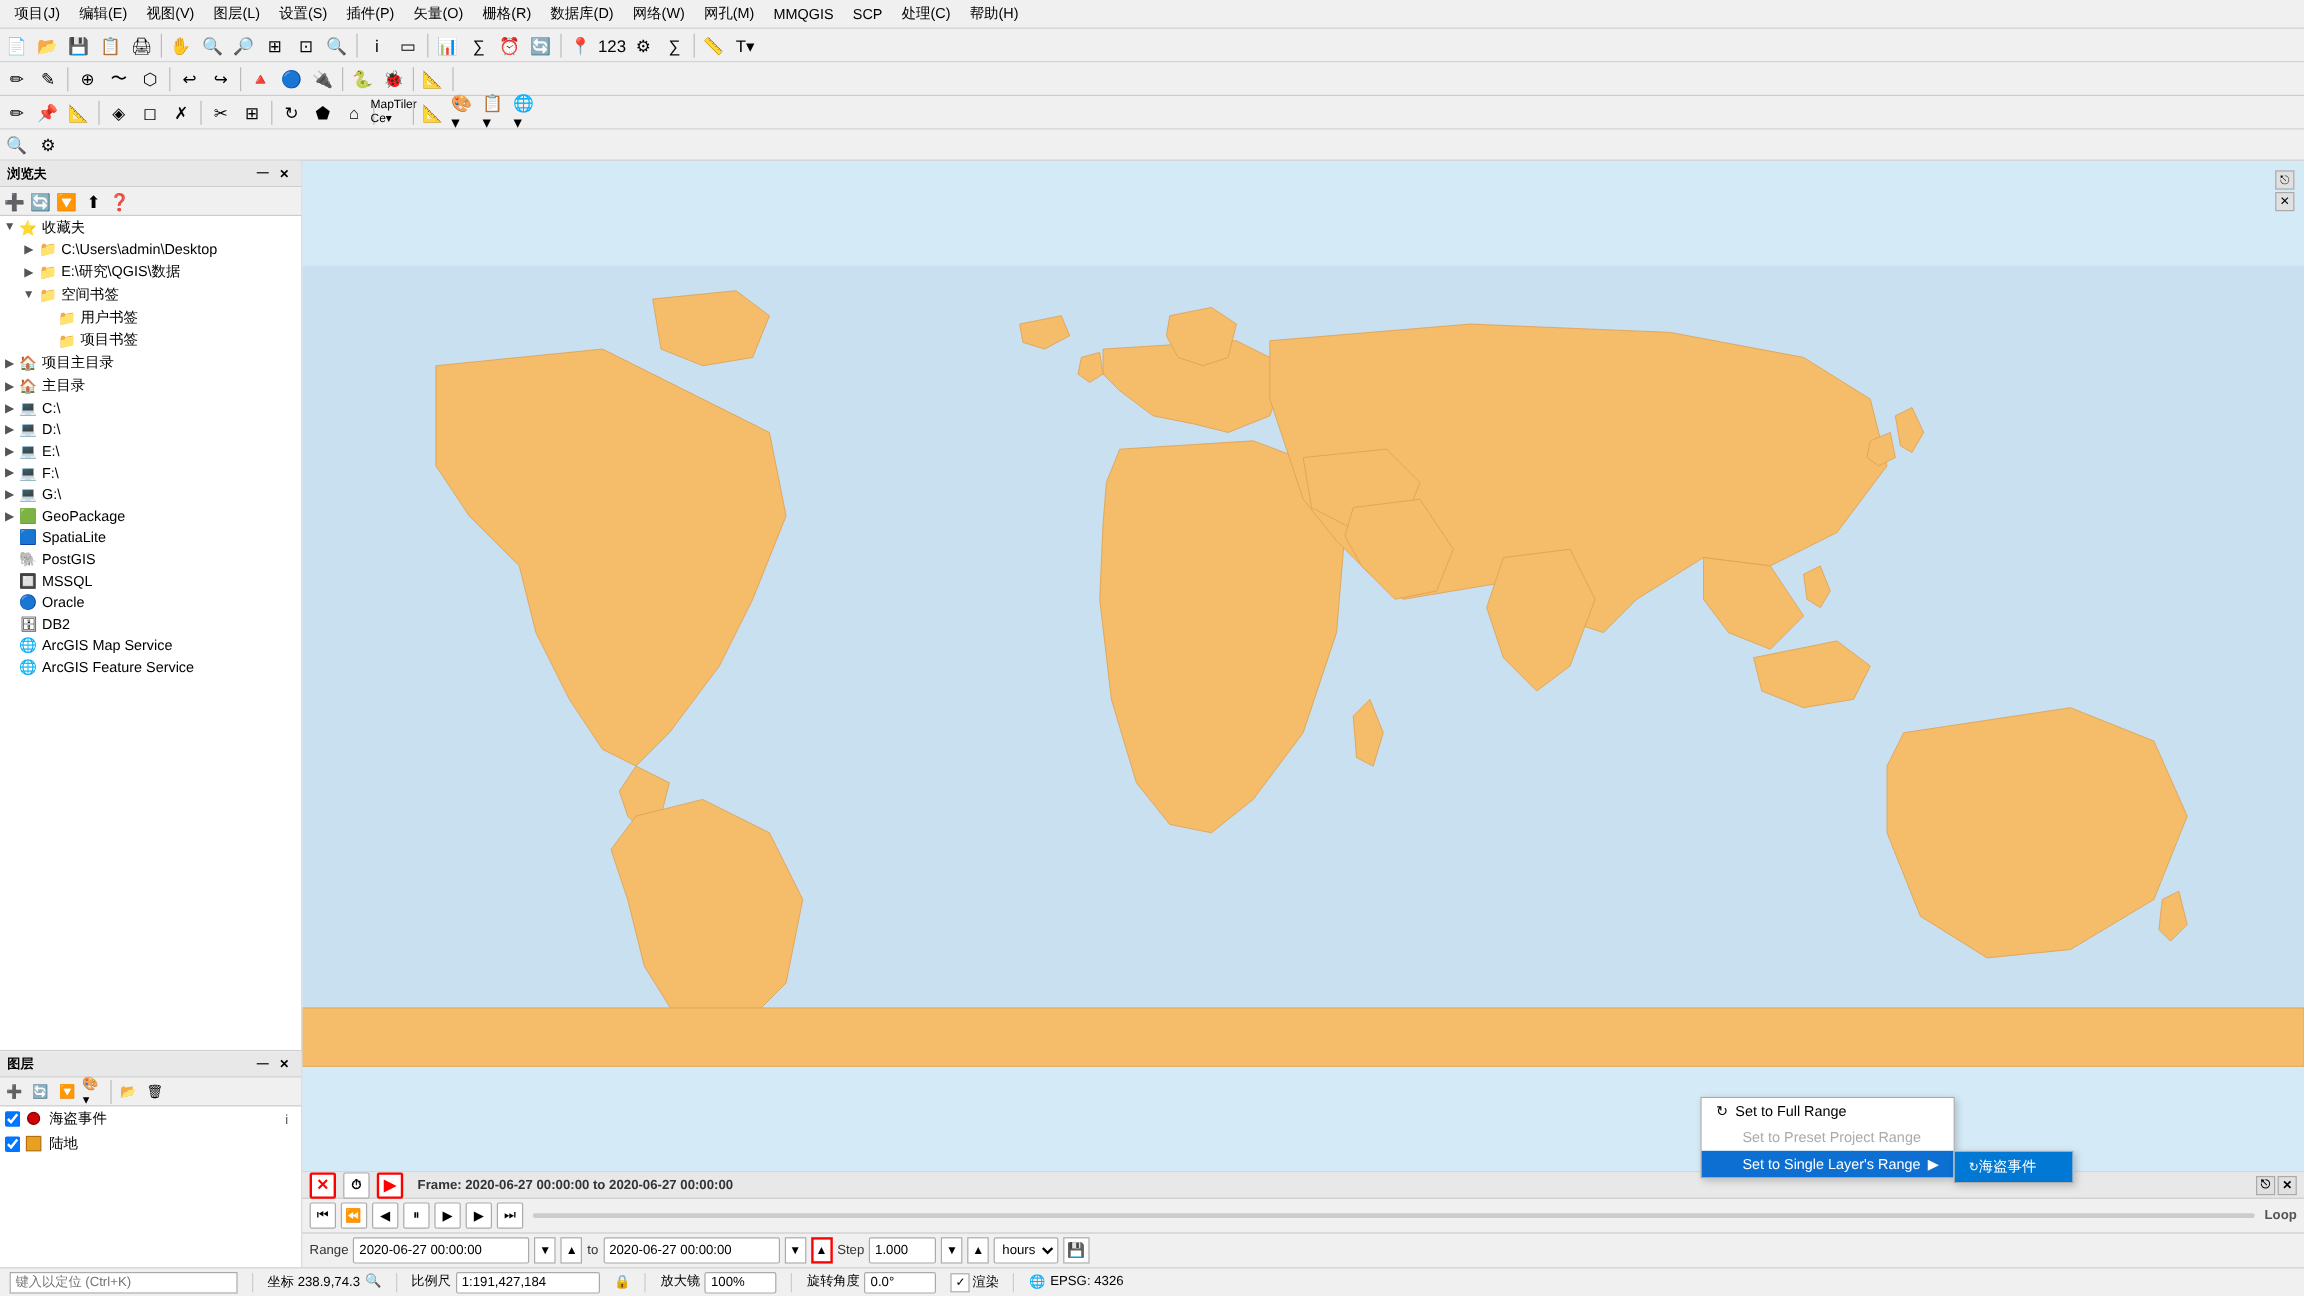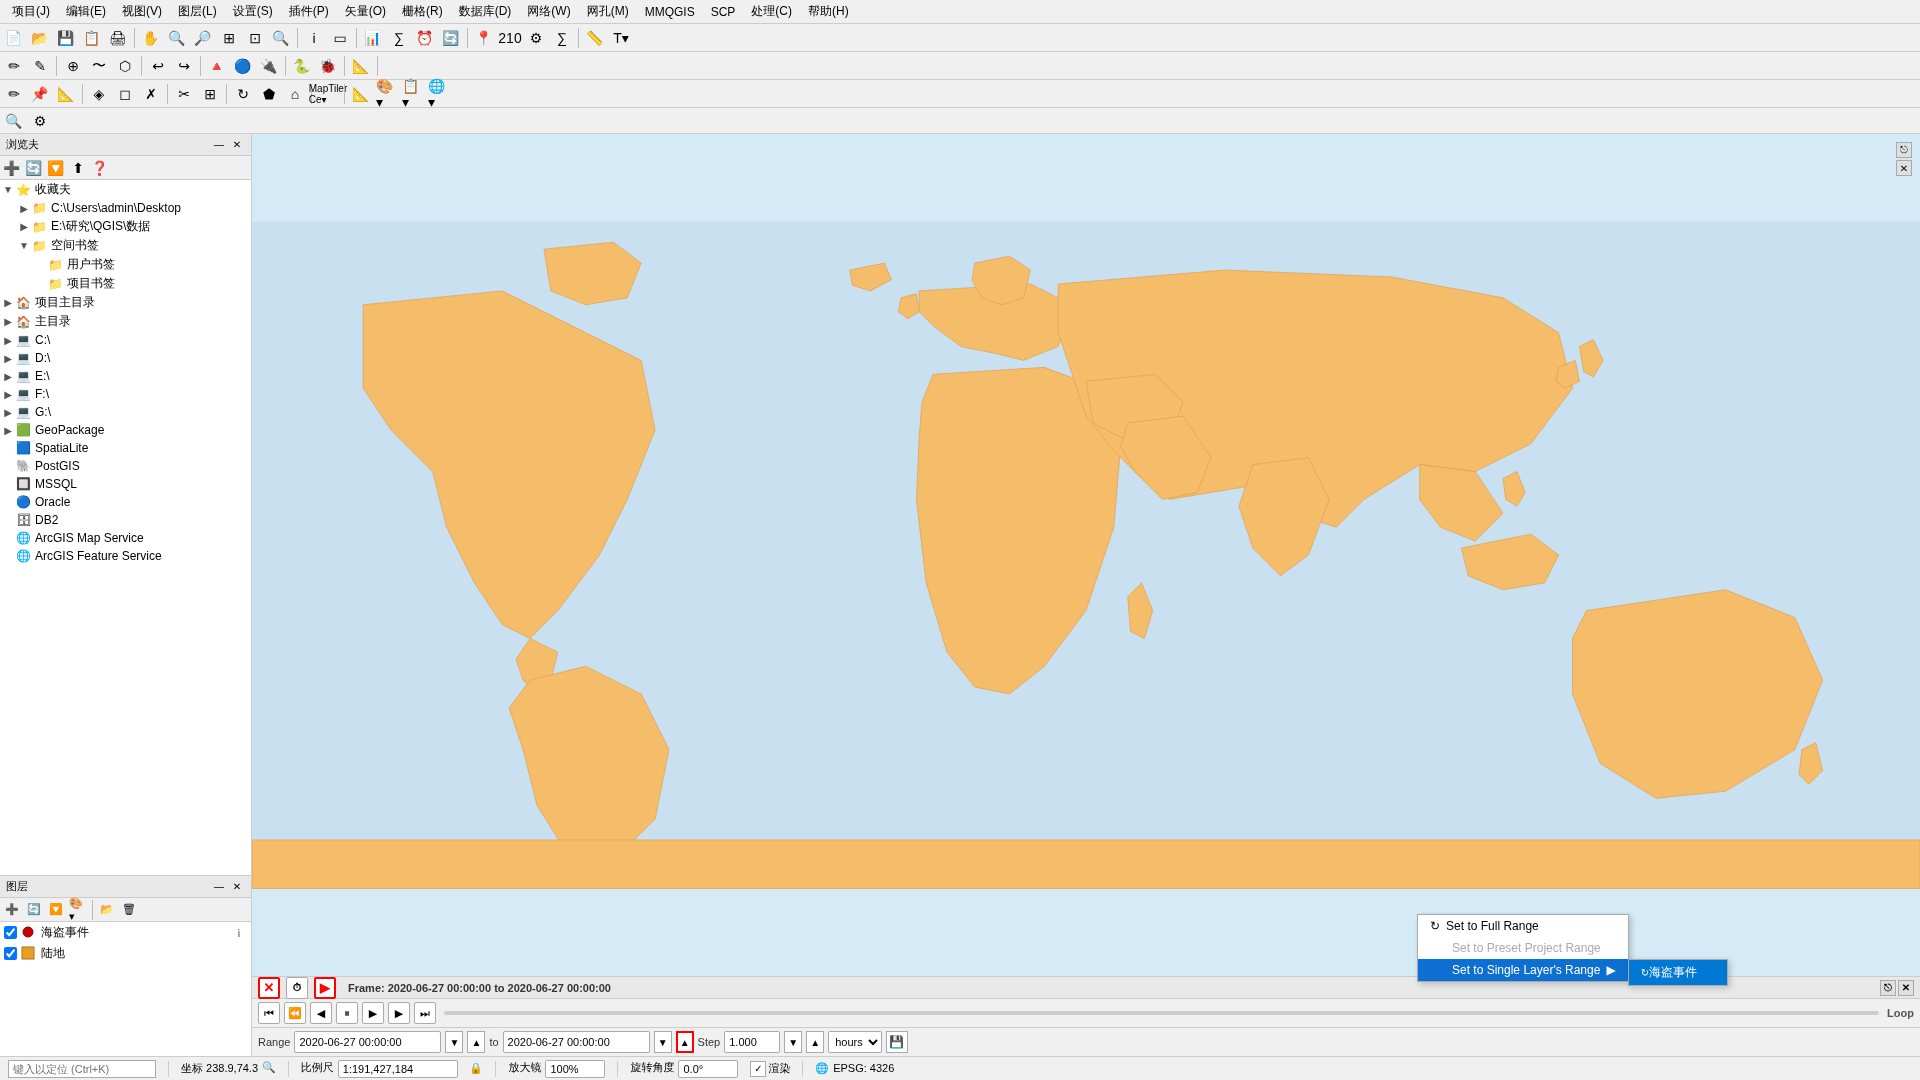--- a/index.html
+++ b/index.html
@@ -63,21 +63,21 @@
       flex-direction: column;
       background: #fff;
     }
     .panel-header {
       height: 22px;
       background: #e8e8e8;
       display: flex;
       align-items: center;
       padding: 0 6px;
       border-bottom: 1px solid #ccc;
-      font-weight: normal;
+      font-weight: bold;
       font-size: 11px;
     }
     .panel-header-title { flex: 1; }
     .panel-header-icons { display: flex; gap: 2px; }
     .panel-toolbar {
       height: 24px;
       background: #f0f0f0;
       display: flex;
       align-items: center;
       padding: 0 2px;
@@ -269,21 +269,21 @@
       align-items: center;
       padding: 0 8px;
       gap: 12px;
       font-size: 11px;
     }
     .status-input {
       height: 18px;
       border: 1px solid #aaa;
       padding: 0 4px;
       font-size: 11px;
-      width: 148px;
+      width: 190px;
     }
     .status-section { display: flex; align-items: flex-start; gap: 4px; }
     .status-separator { width: 1px; height: 16px; background: #ccc; }
 
     
     .red-border {
       border: 2px solid red !important;
     }
 
     
@@ -351,21 +351,21 @@
   <div class="toolbar-separator"></div>
   <div class="toolbar-btn">ℹ</div>
   <div class="toolbar-btn">▭</div>
   <div class="toolbar-separator"></div>
   <div class="toolbar-btn">📊</div>
   <div class="toolbar-btn">∑</div>
   <div class="toolbar-btn">⏰</div>
   <div class="toolbar-btn">🔄</div>
   <div class="toolbar-separator"></div>
   <div class="toolbar-btn">📍</div>
-  <div class="toolbar-btn">210</div>
+  <div class="toolbar-btn">123</div>
   <div class="toolbar-btn">⚙</div>
   <div class="toolbar-btn">∑</div>
   <div class="toolbar-separator"></div>
   <div class="toolbar-btn">📏</div>
   <div class="toolbar-btn">T▾</div>
 </div>
 
 <div class="toolbar">
   <div class="toolbar-btn">✏</div>
   <div class="toolbar-btn">✎</div>

